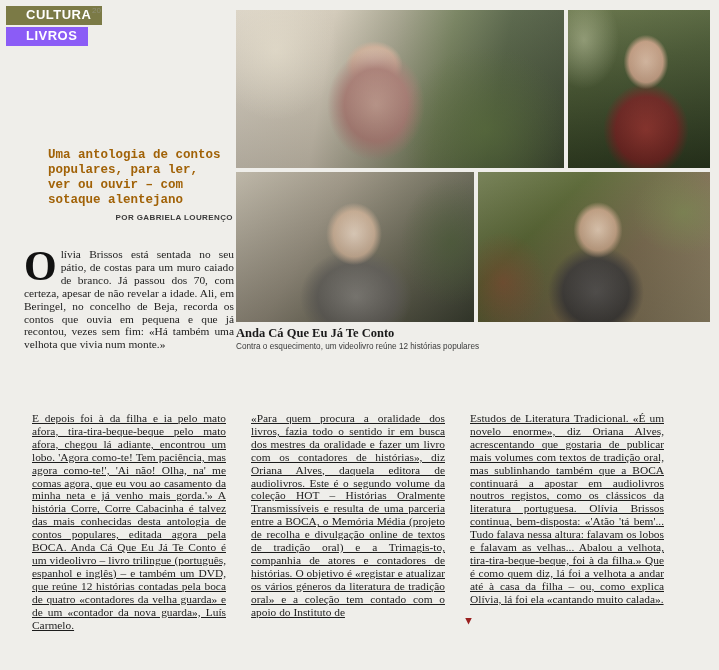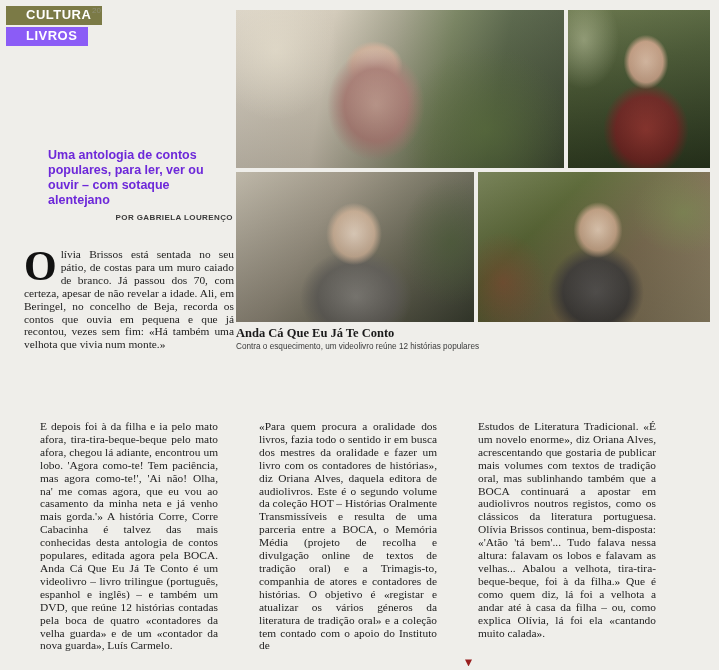--- a/index.html
+++ b/index.html
@@ -65,25 +65,25 @@
     font-size: 28px;
     line-height: 31px;
     color: #2c2c2c;
     letter-spacing: -0.3px;
   }
   .standfirst {
     position: absolute;
     left: 48px;
     top: 148px;
     width: 178px;
-    font-family: Liberation Sans, sans-serif;
+    font-family: Liberation Mono, monospace;
     font-weight: bold;
     font-size: 12.5px;
     line-height: 15px;
-    color: #6d28d9;
+    color: #a16207;
   }
   .byline {
     position: absolute;
     left: 48px;
     top: 213px;
     width: 185px;
     font-family: "Liberation Sans", sans-serif;
     font-weight: bold;
     font-size: 8px;
     letter-spacing: 0.4px;
@@ -217,21 +217,21 @@
   
   .col {
     position: absolute;
     top: 404px;
     width: 210px;
     font-size: 11.4px;
     line-height: 12.9px;
     text-align: justify;
     color: #1c1c1c;
   }
-  .col p { margin: 16px; }
+  .col p { margin: 8px; text-decoration: underline; }
   .col-1 { left: 243px; }
   .col-2 { left: 462px; }
   .col-0 { left: 24px; top: 404px; }
 
   .endmark {
     display: inline-block;
     width: 7px;
     height: 7px;
     background: #9a1f1f;
     margin-left: 3px;

